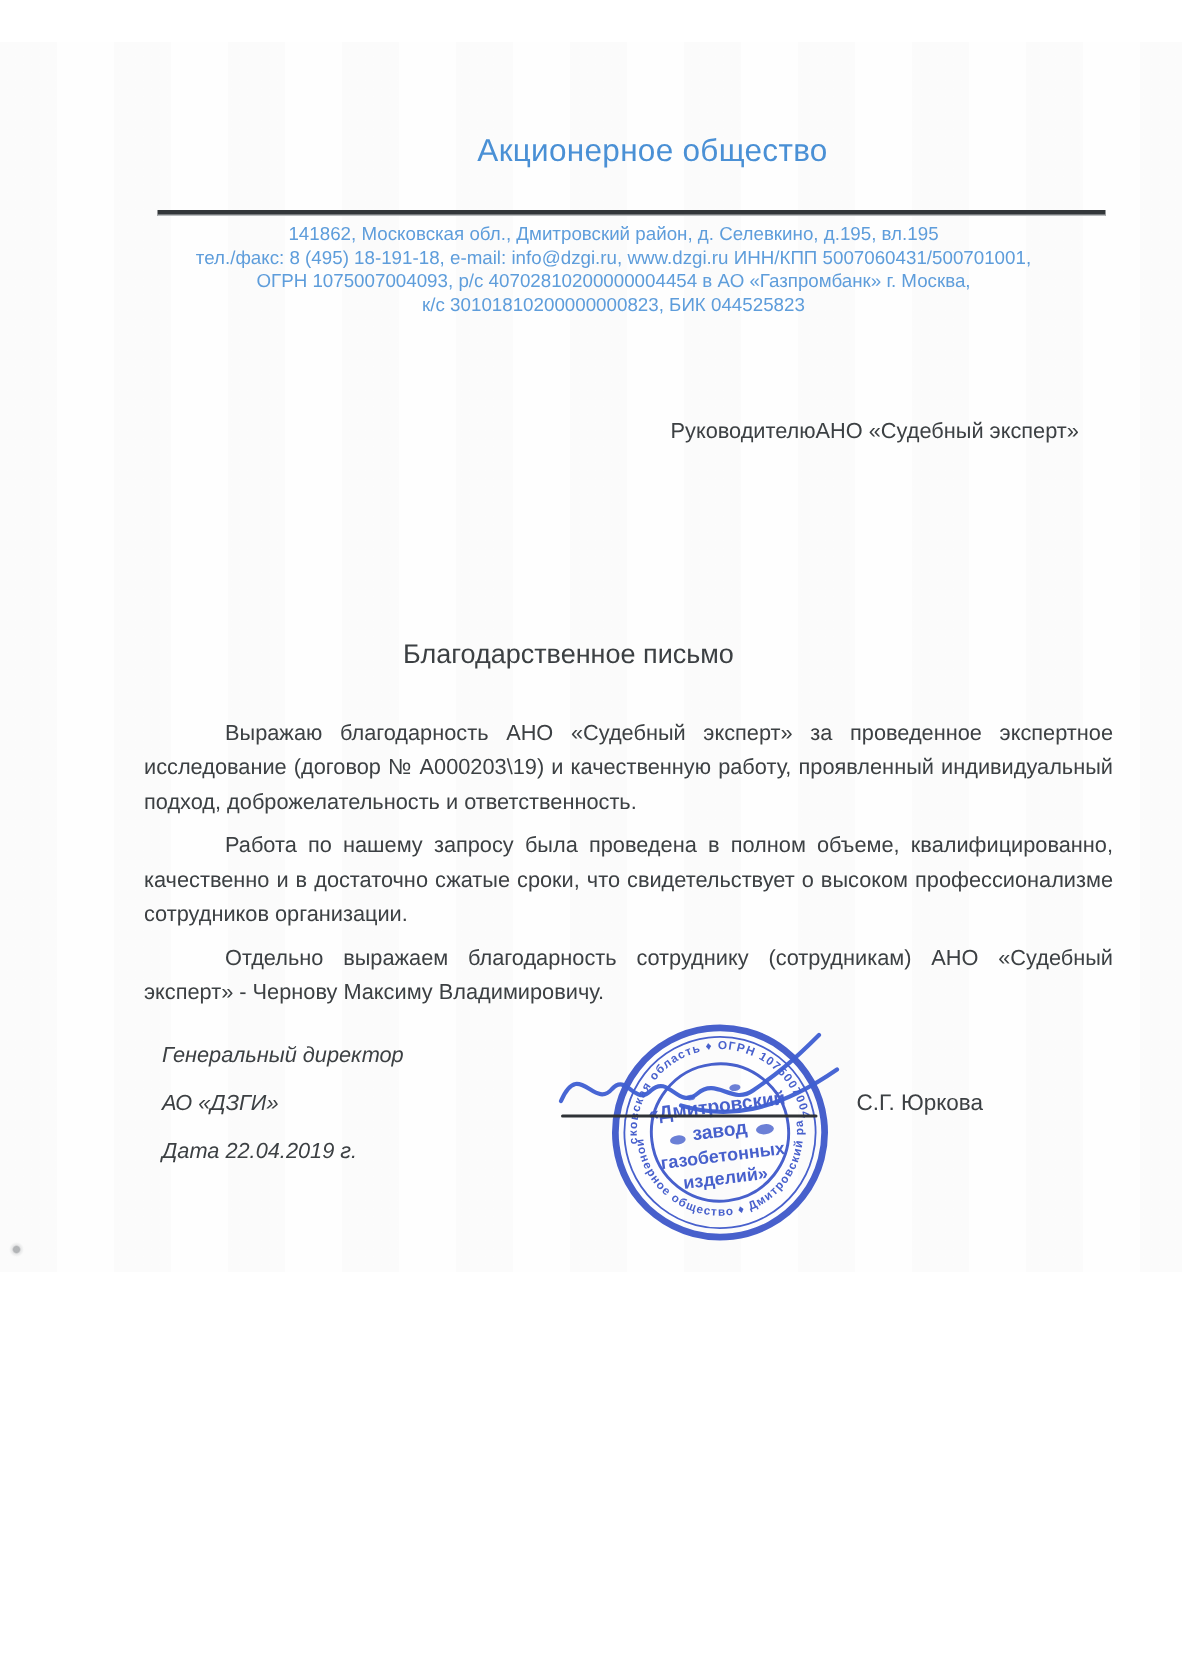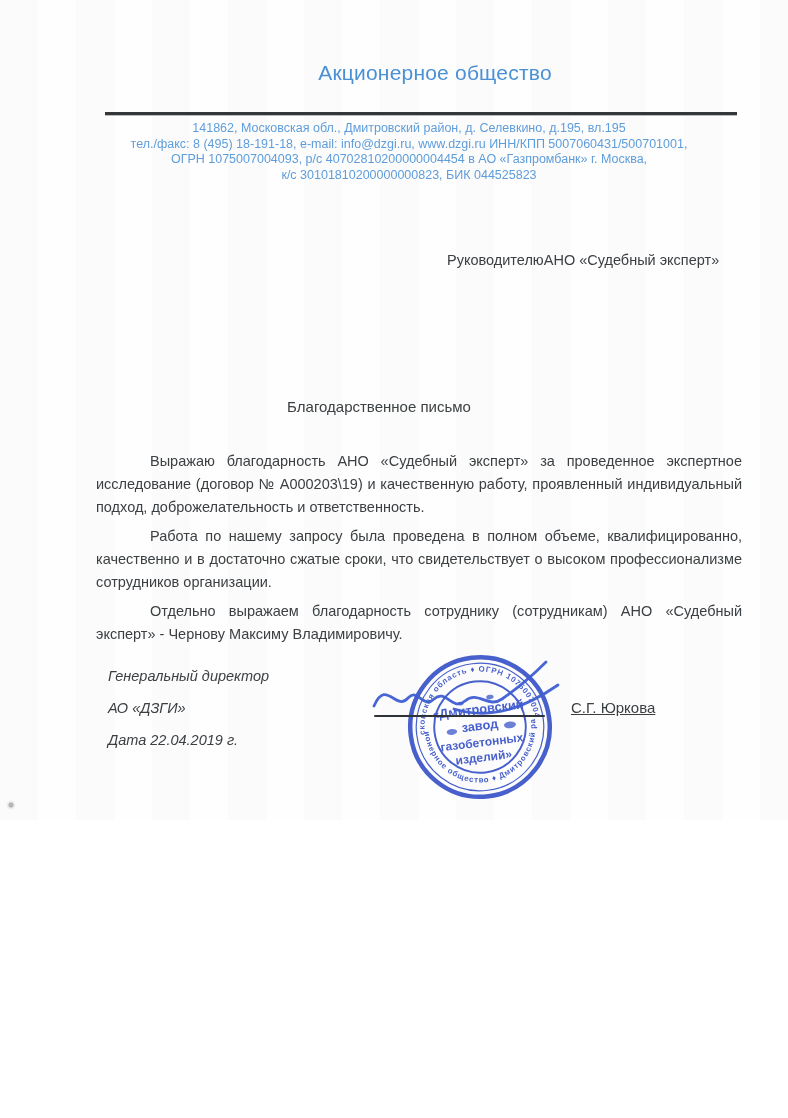--- a/index.html
+++ b/index.html
@@ -5,20 +5,21 @@
   html,body{margin:0;padding:0;background:#ffffff;}
   .page{
     position:relative;
     width:788px;height:820px;
     background:
       repeating-linear-gradient(90deg, rgba(0,0,0,0.012) 0 38px, rgba(0,0,0,0) 38px 76px),
       #fefefe;
     overflow:hidden;
     font-family:"Liberation Sans", sans-serif;
     color:#3c4043;
+    margin-top:28px;
   }
   
   .org-name{
     position:absolute;left:85px;top:60px;width:700px;
     text-align:center;
     color:#4a90d5;
     font-size:21px;line-height:25px;
     letter-spacing:.2px;
   }
   .head-rule{
@@ -31,33 +32,33 @@
     text-align:center;
     color:#5e9ddb;
     font-size:12.5px;line-height:15.5px;
   }
   
   .recipient{position:absolute;left:447px;top:252px;font-size:14.5px;line-height:16px;}
   .recipient .line{margin:0 0 17px 0;}
   
   .letter-title{
     position:absolute;left:94px;top:398px;width:570px;
-    text-align:center;font-size:15px;
+    text-align:center;font-size:18px;
   }
   
   .body-text{position:absolute;left:96px;top:450px;width:646px;}
   .body-text p{
     margin:0 0 6px 0;
     font-size:14.5px;line-height:23px;
     text-align:justify;text-indent:54px;
   }
   
   .signoff{position:absolute;left:108px;top:668px;font-size:14.5px;line-height:16px;}
   .signoff .line{margin:0 0 16px 0;font-style:italic;}
-  .signer-name{position:absolute;left:571px;top:699px;font-size:15px;text-decoration:underline;}
+  .signer-name{position:absolute;left:571px;top:699px;font-size:15px;}
   .signature-line{
     position:absolute;left:374px;top:715px;width:171px;height:2px;
     background:#2f3337;border-radius:1px;
   }
   
   .stamp-wrap{
     position:absolute;left:405px;top:652px;width:150px;height:150px;
     transform:rotate(-7deg);
     opacity:.88;
   }

